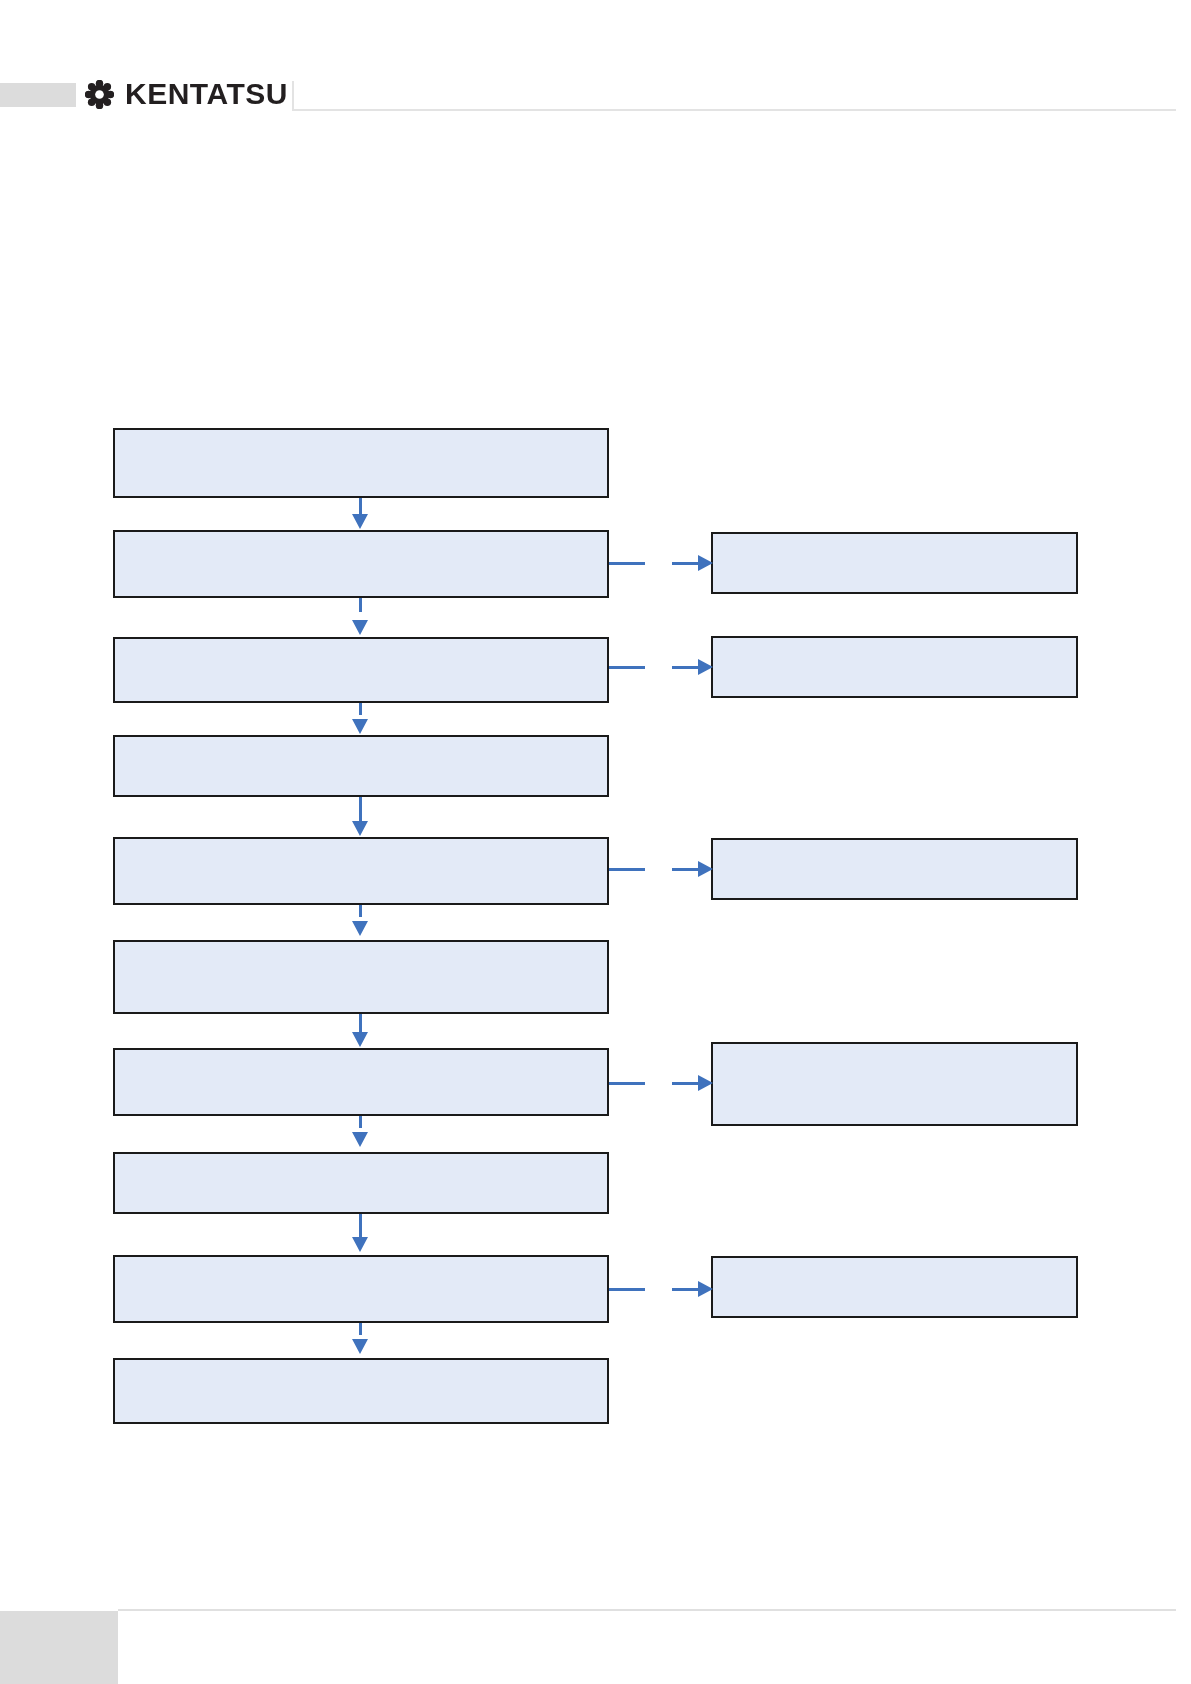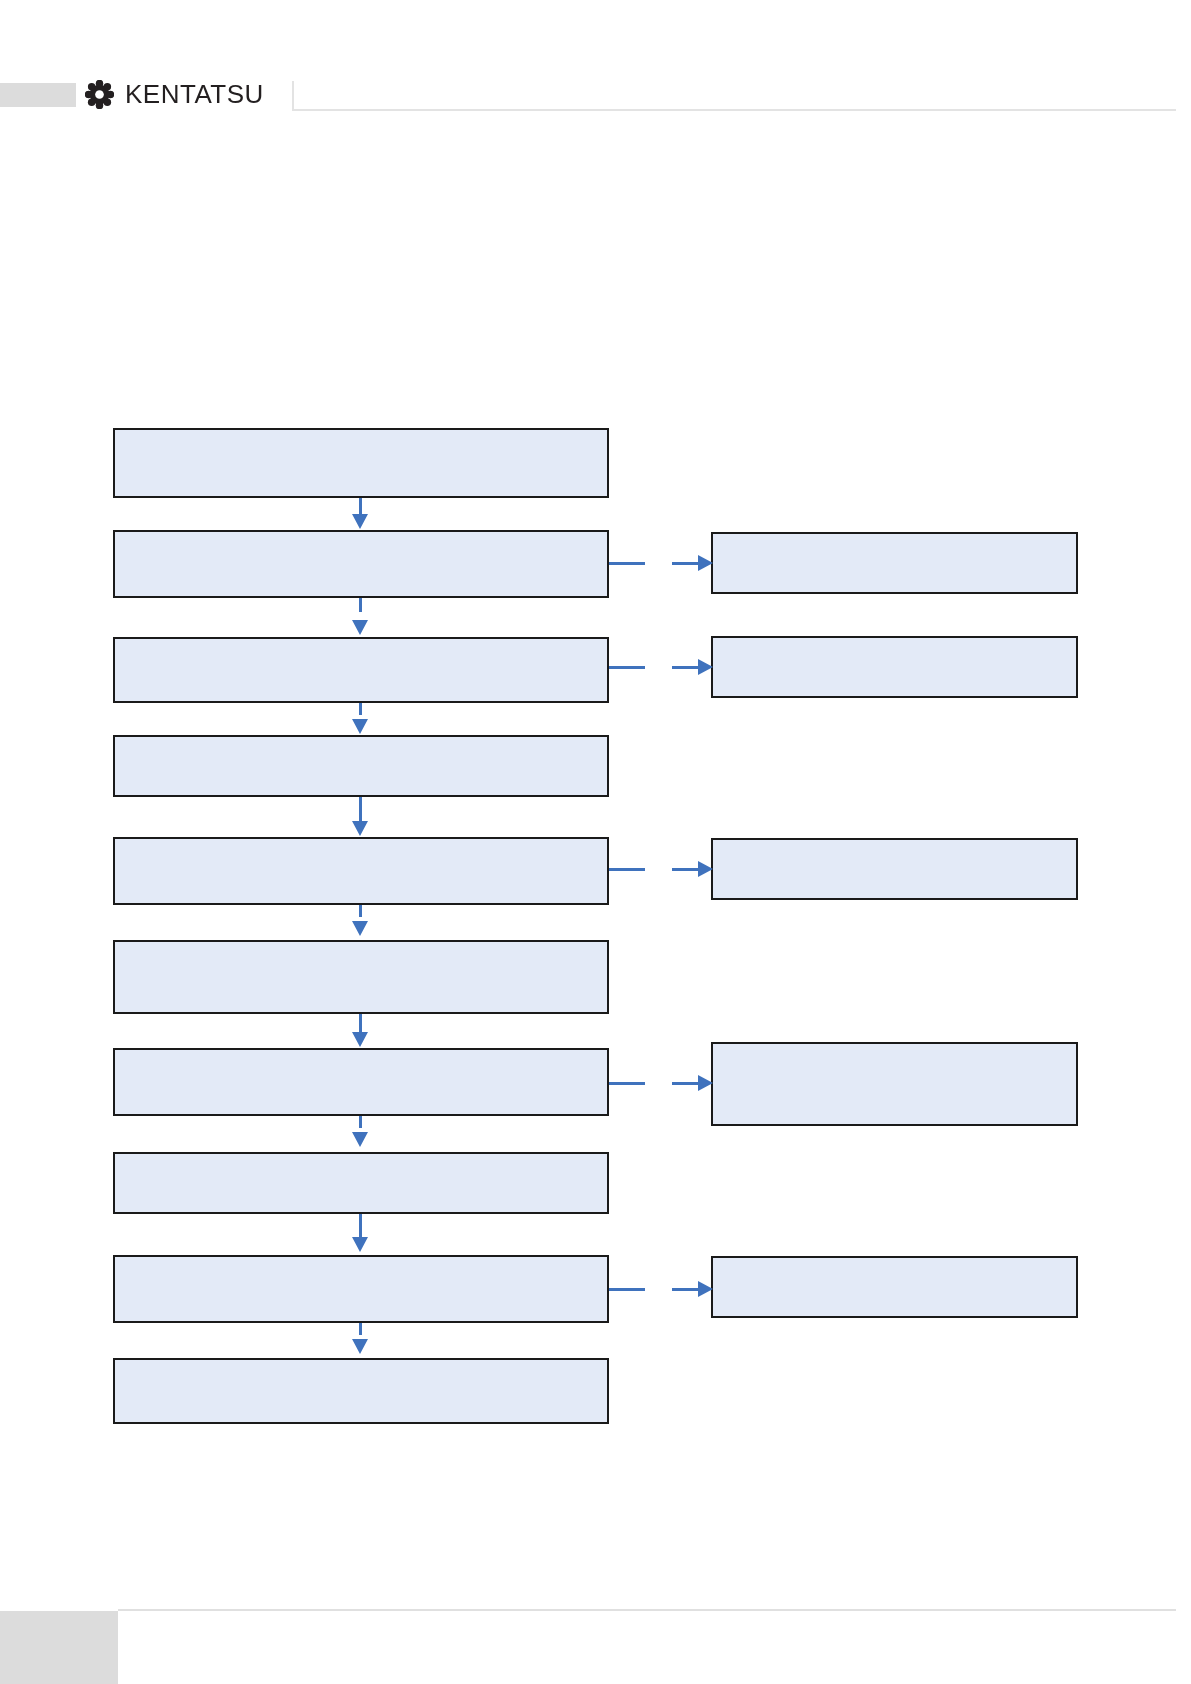--- a/index.html
+++ b/index.html
@@ -42,22 +42,22 @@
     align-items: center;
     gap: 11px;
   }
   .brand-mark {
     width: 29px;
     height: 29px;
     display: block;
   }
   .brand-name {
     font-family: "Liberation Sans", sans-serif;
-    font-weight: normal;
-    font-size: 26px;
+    font-weight: bold;
+    font-size: 30px;
     letter-spacing: 0.5px;
     color: #231f20;
     line-height: 1;
     white-space: nowrap;
   }
   .header-divider-v {
     position: absolute;
     left: 292px;
     top: 81px;
     width: 2px;

